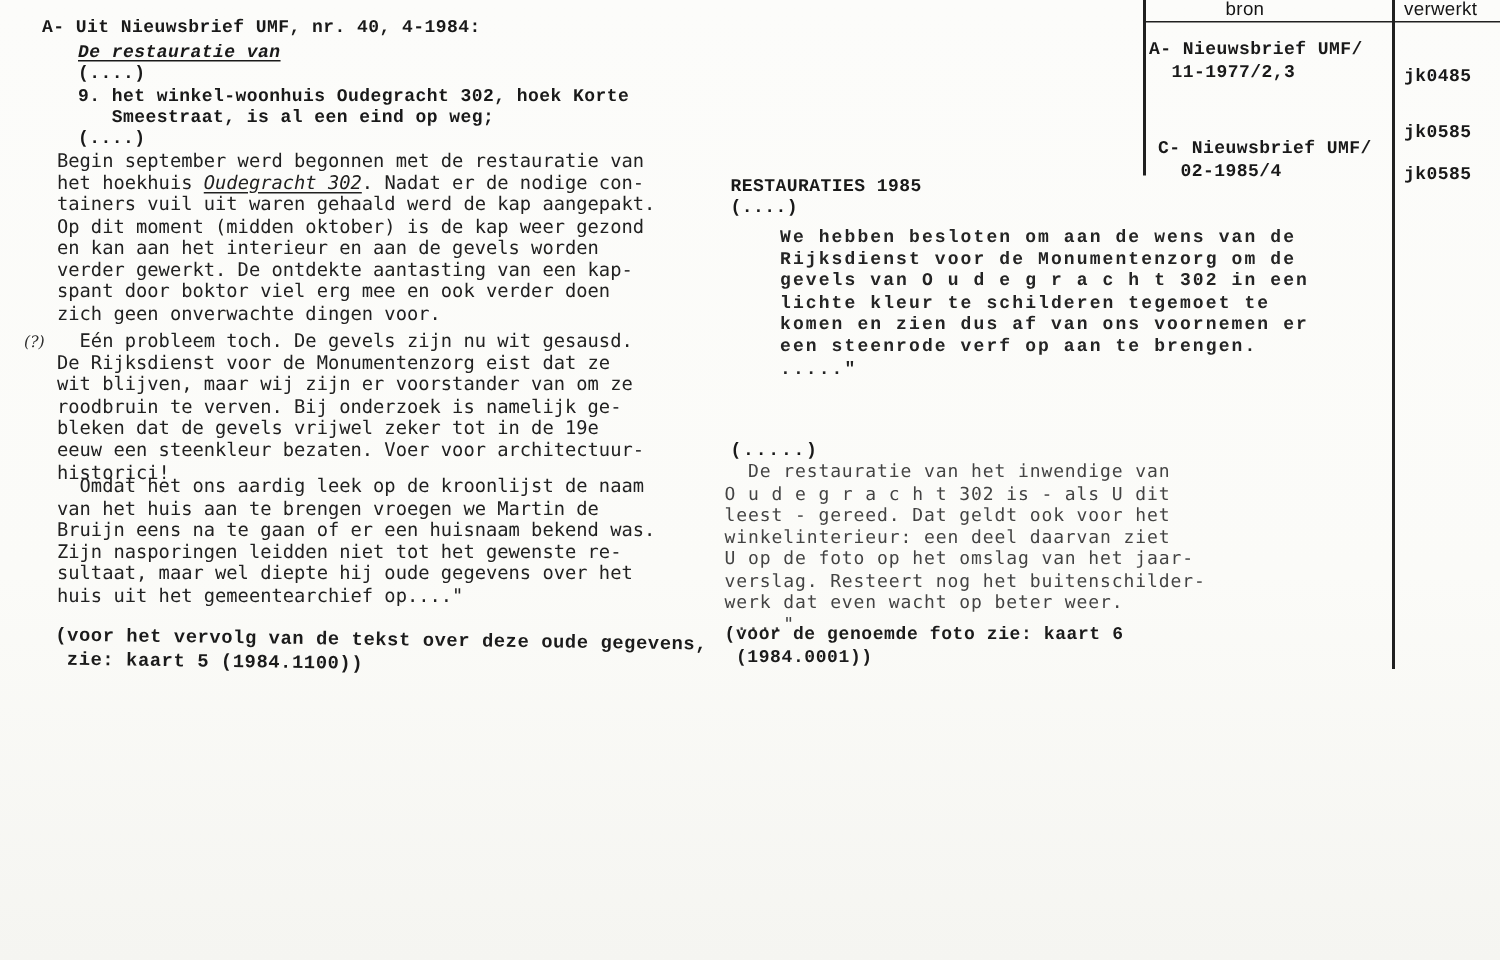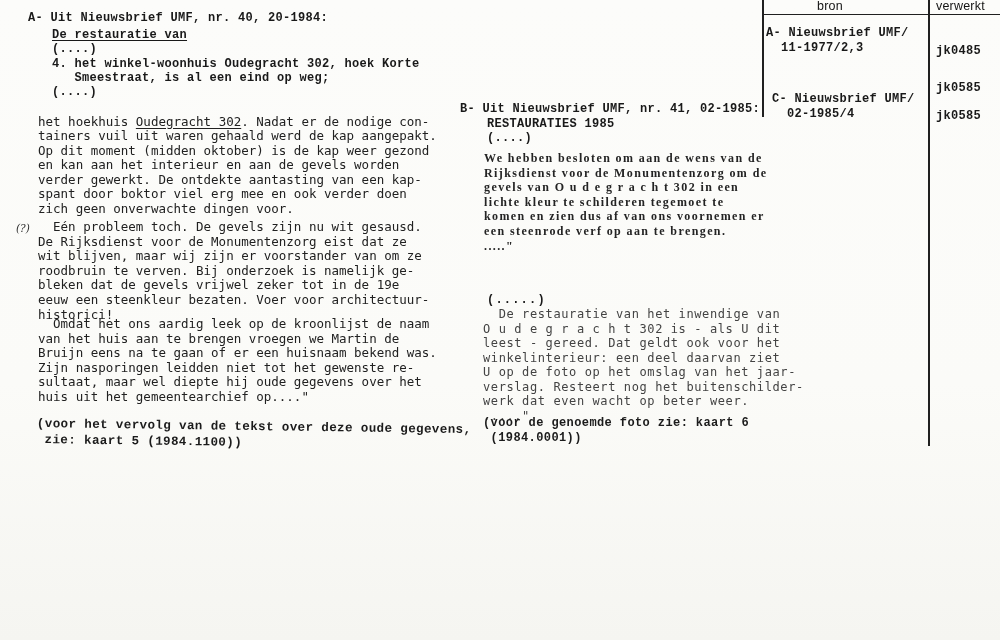--- a/index.html
+++ b/index.html
@@ -11,26 +11,26 @@
   .abs { position:absolute; white-space:pre; }
   
   .cr  { font-family:"Liberation Mono", monospace; font-weight:bold;
          font-size:12px; line-height:14.2px; letter-spacing:0.3px; color:#191919; }
   .cr-note { font-family:"Liberation Mono", monospace; font-weight:bold;
          font-size:12.5px; line-height:16px; letter-spacing:0.4px; color:#1b1b1b; }
   
   .lg  { font-family:"DejaVu Sans Mono", monospace; font-size:12.5px;
          line-height:14.6px; color:#212121; }
   
-  .bw  { font-family:Liberation Serif, serif; font-weight:bold;
-         font-size:12px; line-height:14.6px; letter-spacing:1.4px; color:#242424; }
+  .bw  { font-family:Liberation Mono, monospace; font-weight:bold;
+         font-size:12px; line-height:14.6px; letter-spacing:1.4px; color:#242424;margin-left:36px; }
   
   .cw  { font-family:"DejaVu Sans Mono", monospace; font-size:12px;
          line-height:14.5px; letter-spacing:0.6px; color:#434343; }
-  .u   { text-decoration:underline; text-underline-offset:2px; }
+  .u   { text-decoration:underline; text-underline-offset:2px;font-style:italic; }
   .rule { position:absolute; background:#202020; }
   .form-label { font-family:"Liberation Sans", sans-serif; font-size:12.5px;
          color:#141414; letter-spacing:0.2px; }
   .margin-mark { font-family:"DejaVu Serif", serif; font-style:italic;
          font-size:10.5px; color:#2e2e2e; }
   .tilt { transform:rotate(0.8deg); transform-origin:left top; }
 </style>
 </head>
 <body>
 
@@ -46,27 +46,28 @@
   <div class="abs cr" style="left:766px; top:26px; line-height:15px;">A- Nieuwsbrief UMF/
   11-1977/2,3</div>
   <div class="abs cr" style="left:936px; top:44px;font-family:Liberation Mono, monospace;">jk0485</div>
 
   <div class="abs cr" style="left:936px; top:81px;">jk0585</div>
 
   <div class="abs cr" style="left:772px; top:92px; line-height:15px;">C- Nieuwsbrief UMF/
   02-1985/4</div>
   <div class="abs cr" style="left:936px; top:109px;">jk0585</div>
 
-  <div class="abs cr" style="left:28px; top:11px;">A- Uit Nieuwsbrief UMF, nr. 40, 20-1984:</div>
+  <div class="abs cr" style="left:28px; top:11px;">A- Uit Nieuwsbrief UMF, nr. 40, 4-1984:</div>
   <div class="abs cr u" style="left:52px; top:28px;">De restauratie van</div>
   <div class="abs cr" style="left:52px; top:42px;">(....)</div>
-  <div class="abs cr" style="left:52px; top:57px;">4. het winkel-woonhuis Oudegracht 302, hoek Korte
+  <div class="abs cr" style="left:52px; top:57px;">9. het winkel-woonhuis Oudegracht 302, hoek Korte
    Smeestraat, is al een eind op weg;</div>
   <div class="abs cr" style="left:52px; top:85px;">(....)</div>
 
+  <div class="abs lg" style="left:38px; top:100px;">Begin september werd begonnen met de restauratie van</div>
   <div class="abs lg" style="left:38px; top:114.5px;"><span>het hoekhuis </span><span class="u">Oudegracht 302</span><span>. Nadat er de nodige con-</span></div>
   <div class="abs lg" style="left:38px; top:129px;">tainers vuil uit waren gehaald werd de kap aangepakt.
 Op dit moment (midden oktober) is de kap weer gezond
 en kan aan het interieur en aan de gevels worden
 verder gewerkt. De ontdekte aantasting van een kap-
 spant door boktor viel erg mee en ook verder doen
 zich geen onverwachte dingen voor.</div>
 
   <div class="abs margin-mark" style="left:16px; top:222px;">(?)</div>
   <div class="abs lg" style="left:38px; top:220px;">  Eén probleem toch. De gevels zijn nu wit gesausd.
@@ -80,21 +81,20 @@
   <div class="abs lg" style="left:38px; top:317px;">  Omdat het ons aardig leek op de kroonlijst de naam
 van het huis aan te brengen vroegen we Martin de
 Bruijn eens na te gaan of er een huisnaam bekend was.
 Zijn nasporingen leidden niet tot het gewenste re-
 sultaat, maar wel diepte hij oude gegevens over het
 huis uit het gemeentearchief op...."</div>
 
   <div class="abs cr-note tilt" style="left:37px; top:416px;">(voor het vervolg van de tekst over deze oude gegevens,
  zie: kaart 5 (1984.1100))</div>
 
-  <div class="abs cr" style="left:460px; top:102px;">B- Uit Nieuwsbrief UMF, nr. 41, 02-1985:</div>
   <div class="abs cr" style="left:487px; top:117px;">RESTAURATIES 1985</div>
   <div class="abs cr" style="left:487px; top:131px;">(....)</div>
   <div class="abs bw" style="left:484px; top:151px;">We hebben besloten om aan de wens van de
 Rijksdienst voor de Monumentenzorg om de
 gevels van O u d e g r a c h t 302 in een
 lichte kleur te schilderen tegemoet te
 komen en zien dus af van ons voornemen er
 een steenrode verf op aan te brengen.
 ....."</div>
 

